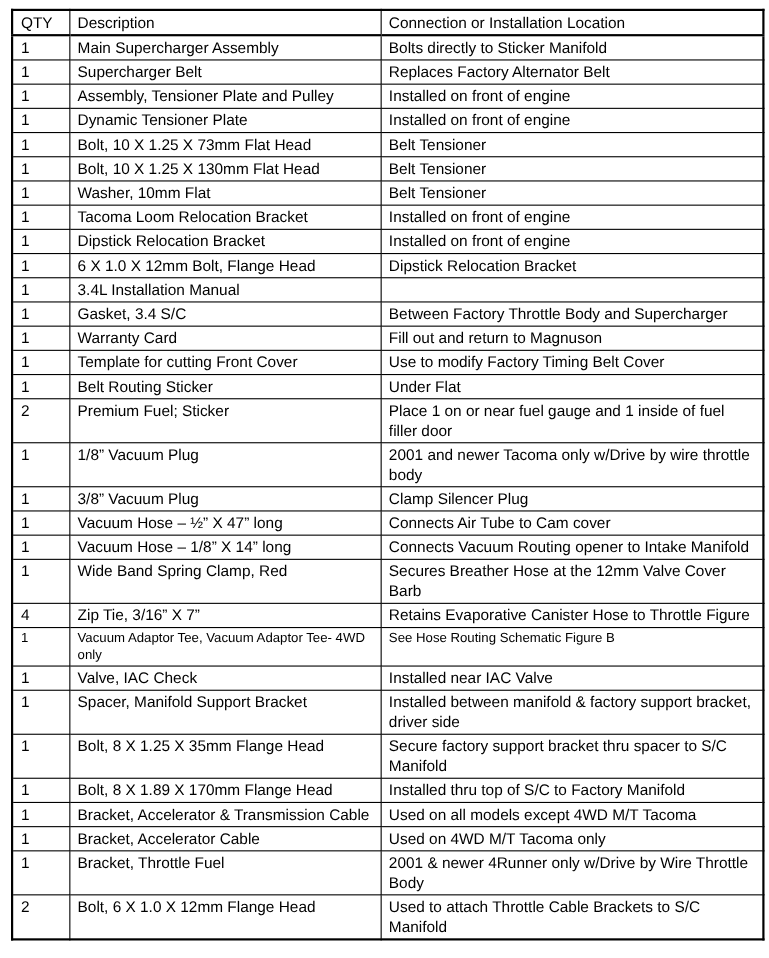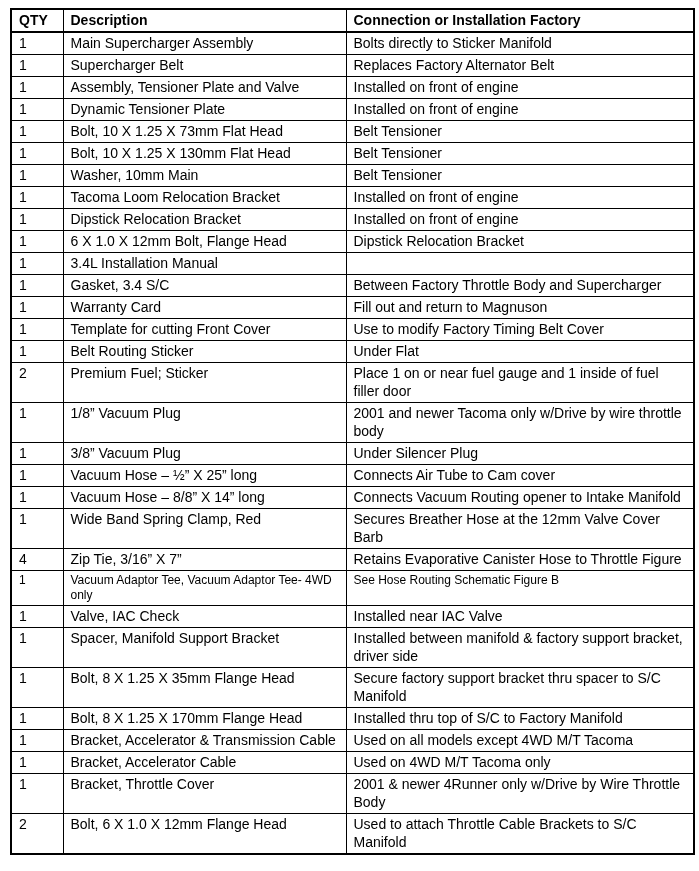--- a/index.html
+++ b/index.html
@@ -37,21 +37,21 @@
     border: 1px solid #000000;
     padding: 1px 7px 2px 7px;
     font-size: 14px;
     line-height: 18px;
     text-align: left;
     vertical-align: top;
     overflow: hidden;
     word-wrap: break-word;
   }
   table.parts th {
-    font-weight: bold;
+    font-weight: normal;
     border-bottom-width: 2px;
   }
   table.parts td.small {
     font-size: 12px;
     line-height: 15px;
     padding-top: 2px;
   }
 </style>
 </head>
 <body>
@@ -60,57 +60,57 @@
   <table class="parts">
     <colgroup>
       <col class="qty">
       <col class="desc">
       <col class="loc">
     </colgroup>
     <thead>
       <tr>
         <th>QTY</th>
         <th>Description</th>
-        <th>Connection or Installation Factory</th>
+        <th>Connection or Installation Location</th>
       </tr>
     </thead>
     <tbody>
         <tr>
           <td>1</td>
           <td>Main Supercharger Assembly</td>
           <td>Bolts directly to Sticker Manifold</td>
         </tr>
         <tr>
           <td>1</td>
           <td>Supercharger Belt</td>
           <td>Replaces Factory Alternator Belt</td>
         </tr>
         <tr>
           <td>1</td>
-          <td>Assembly, Tensioner Plate and Valve</td>
+          <td>Assembly, Tensioner Plate and Pulley</td>
           <td>Installed on front of engine</td>
         </tr>
         <tr>
           <td>1</td>
           <td>Dynamic Tensioner Plate</td>
           <td>Installed on front of engine</td>
         </tr>
         <tr>
           <td>1</td>
           <td>Bolt, 10 X 1.25 X 73mm Flat Head</td>
           <td>Belt Tensioner</td>
         </tr>
         <tr>
           <td>1</td>
           <td>Bolt, 10 X 1.25 X 130mm Flat Head</td>
           <td>Belt Tensioner</td>
         </tr>
         <tr>
           <td>1</td>
-          <td>Washer, 10mm Main</td>
+          <td>Washer, 10mm Flat</td>
           <td>Belt Tensioner</td>
         </tr>
         <tr>
           <td>1</td>
           <td>Tacoma Loom Relocation Bracket</td>
           <td>Installed on front of engine</td>
         </tr>
         <tr>
           <td>1</td>
           <td>Dipstick Relocation Bracket</td>
@@ -152,30 +152,30 @@
           <td>Place 1 on or near fuel gauge and 1 inside of fuel filler door</td>
         </tr>
         <tr>
           <td>1</td>
           <td>1/8” Vacuum Plug</td>
           <td>2001 and newer Tacoma only w/Drive by wire throttle body</td>
         </tr>
         <tr>
           <td>1</td>
           <td>3/8” Vacuum Plug</td>
-          <td>Under Silencer Plug</td>
-        </tr>
-        <tr>
-          <td>1</td>
-          <td>Vacuum Hose – ½” X 25” long</td>
+          <td>Clamp Silencer Plug</td>
+        </tr>
+        <tr>
+          <td>1</td>
+          <td>Vacuum Hose – ½” X 47” long</td>
           <td>Connects Air Tube to Cam cover</td>
         </tr>
         <tr>
           <td>1</td>
-          <td>Vacuum Hose – 8/8” X 14” long</td>
+          <td>Vacuum Hose – 1/8” X 14” long</td>
           <td>Connects Vacuum Routing opener to Intake Manifold</td>
         </tr>
         <tr>
           <td>1</td>
           <td>Wide Band Spring Clamp, Red</td>
           <td>Secures Breather Hose at the 12mm Valve Cover Barb</td>
         </tr>
         <tr>
           <td>4</td>
           <td>Zip Tie, 3/16” X 7”</td>
@@ -196,36 +196,36 @@
           <td>Spacer, Manifold Support Bracket</td>
           <td>Installed between manifold &amp; factory support bracket, driver side</td>
         </tr>
         <tr>
           <td>1</td>
           <td>Bolt, 8 X 1.25 X 35mm Flange Head</td>
           <td>Secure factory support bracket thru spacer to S/C Manifold</td>
         </tr>
         <tr>
           <td>1</td>
-          <td>Bolt, 8 X 1.25 X 170mm Flange Head</td>
+          <td>Bolt, 8 X 1.89 X 170mm Flange Head</td>
           <td>Installed thru top of S/C to Factory Manifold</td>
         </tr>
         <tr>
           <td>1</td>
           <td>Bracket, Accelerator &amp; Transmission Cable</td>
           <td>Used on all models except 4WD M/T Tacoma</td>
         </tr>
         <tr>
           <td>1</td>
           <td>Bracket, Accelerator Cable</td>
           <td>Used on 4WD M/T Tacoma only</td>
         </tr>
         <tr>
           <td>1</td>
-          <td>Bracket, Throttle Cover</td>
+          <td>Bracket, Throttle Fuel</td>
           <td>2001 &amp; newer 4Runner only w/Drive by Wire Throttle Body</td>
         </tr>
         <tr>
           <td>2</td>
           <td>Bolt, 6 X 1.0 X 12mm Flange Head</td>
           <td>Used to attach Throttle Cable Brackets to S/C Manifold</td>
         </tr>
       </tbody>
   </table>
 </div>

